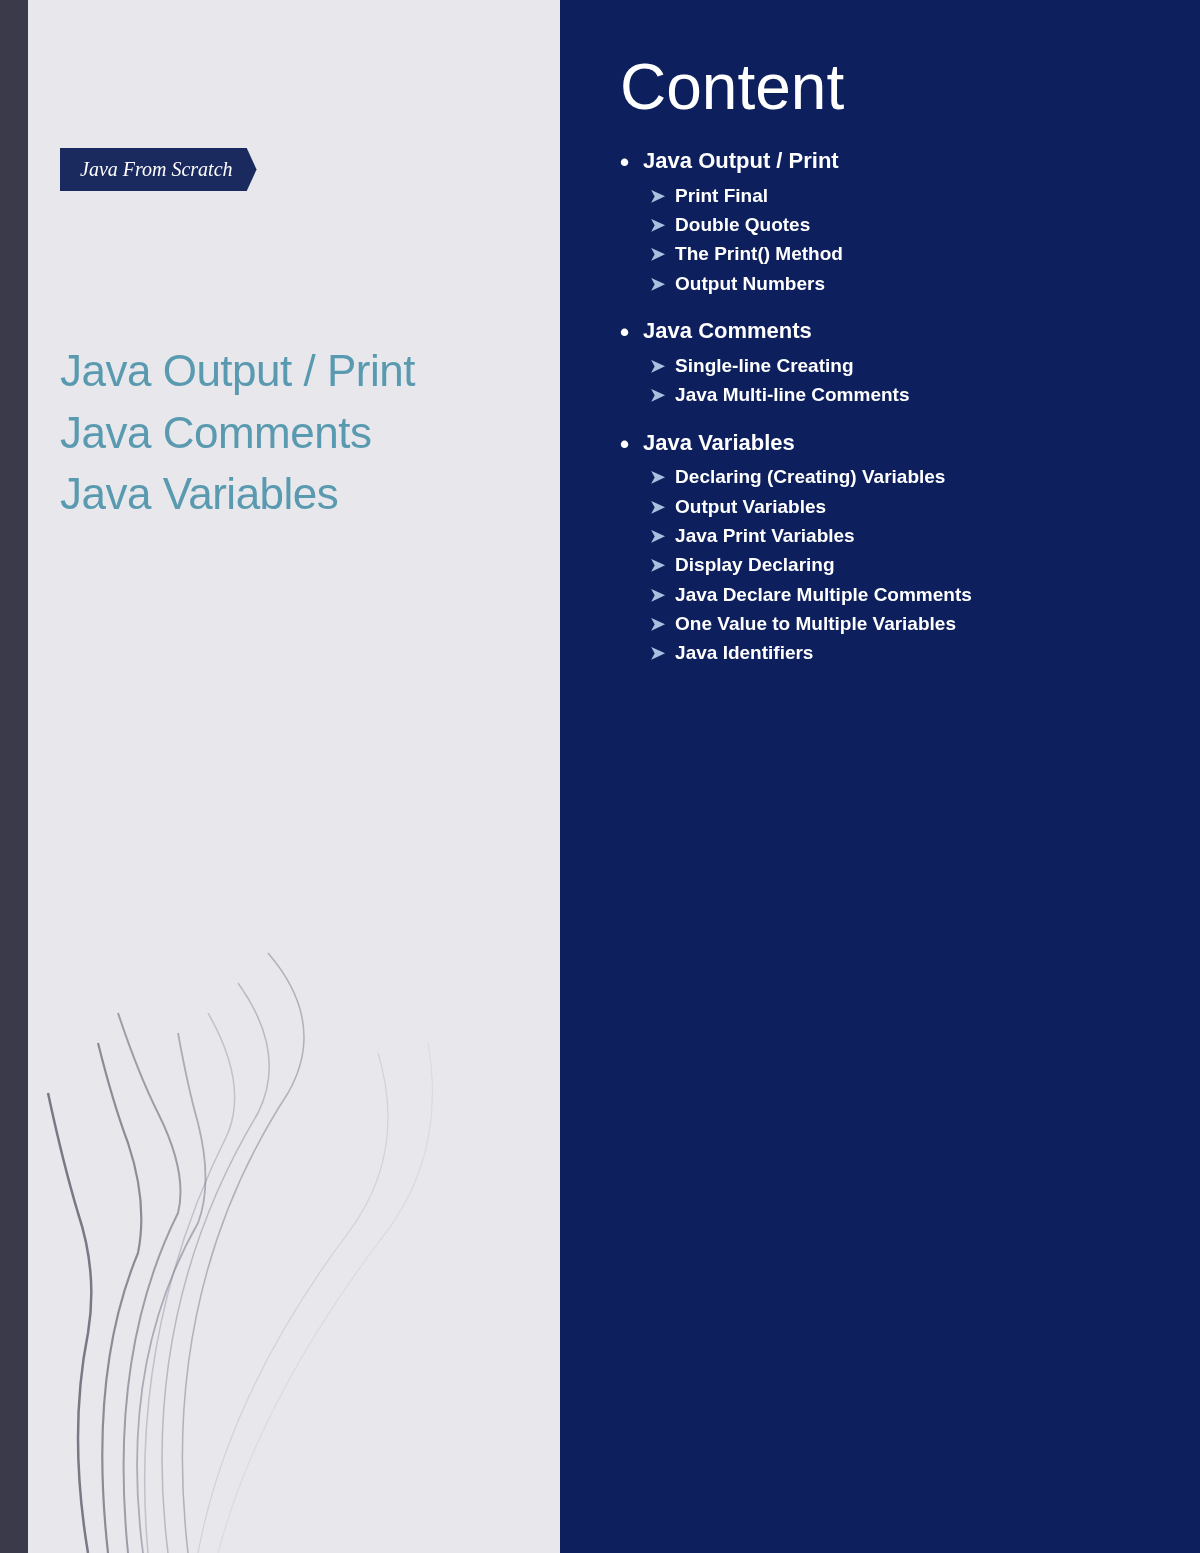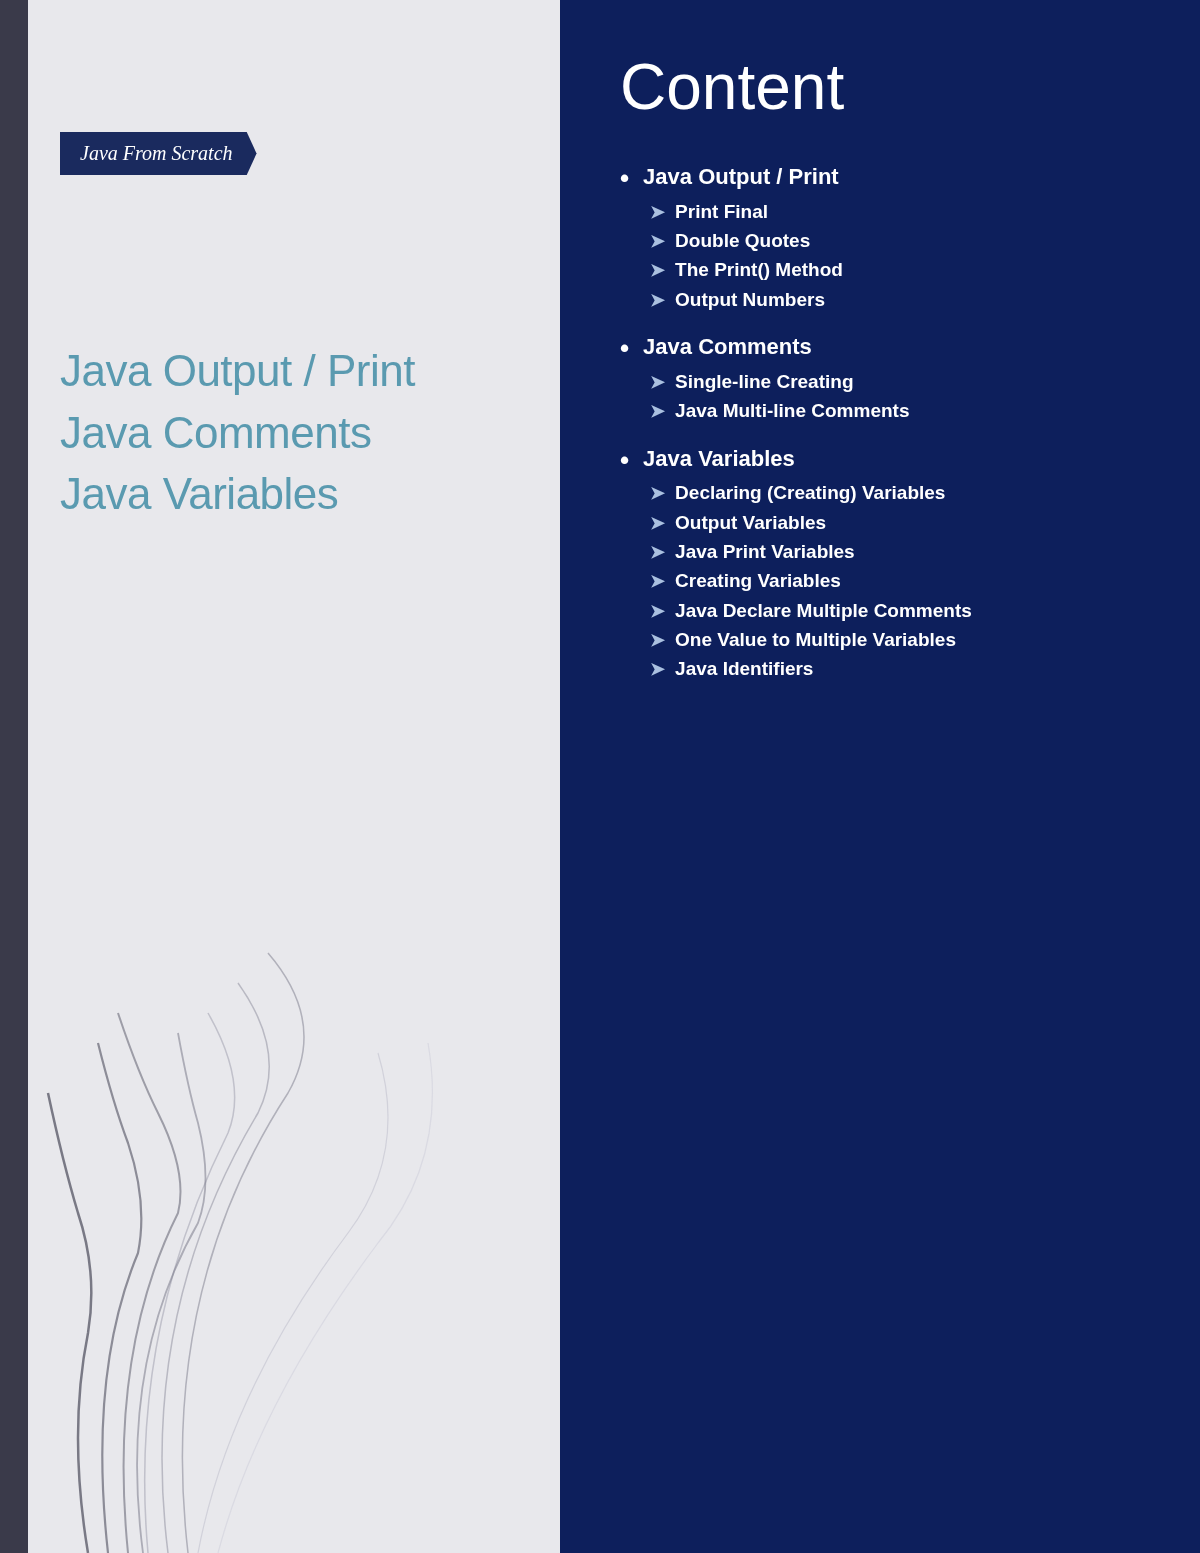--- a/index.html
+++ b/index.html
@@ -46,21 +46,21 @@
       font-family: 'Arial', sans-serif;
       line-height: 1.1;
     }
 
     .lesson-title .java-red {
       color: #cc0000;
     }
 
     
     .subtitle-banner {
-      margin-top: 12px;
+      margin-top: 28px;
       background-color: #1a2a5e;
       display: inline-block;
       padding: 10px 24px 10px 20px;
       position: relative;
       clip-path: polygon(0 0, 95% 0, 100% 50%, 95% 100%, 0 100%);
     }
 
     .subtitle-banner span {
       color: #ffffff;
       font-size: 20px;
@@ -101,21 +101,21 @@
       background-color: #0d1f5c;
       padding: 50px 50px 50px 60px;
       flex-shrink: 0;
     }
 
     .content-title {
       font-size: 64px;
       color: #ffffff;
       font-weight: 300;
       font-family: 'Arial', sans-serif;
-      margin-bottom: 40px;
+      margin-bottom: 24px;
     }
 
     .menu-section {
       margin-bottom: 22px;
     }
 
     .menu-main {
       color: #ffffff;
       font-size: 22px;
       font-weight: bold;
@@ -238,21 +238,21 @@
     <div class="menu-sub">
       <span class="arrow-icon">➤</span>
       <span>Output Variables</span>
     </div>
     <div class="menu-sub">
       <span class="arrow-icon">➤</span>
       <span>Java Print Variables</span>
     </div>
     <div class="menu-sub">
       <span class="arrow-icon">➤</span>
-      <span>Creating Variables</span>
+      <span>Display Declaring</span>
     </div>
     <div class="menu-sub">
       <span class="arrow-icon">➤</span>
       <span>Java Declare Multiple Comments</span>
     </div>
     <div class="menu-sub">
       <span class="arrow-icon">➤</span>
       <span>One Value to Multiple Variables</span>
     </div>
     <div class="menu-sub">

